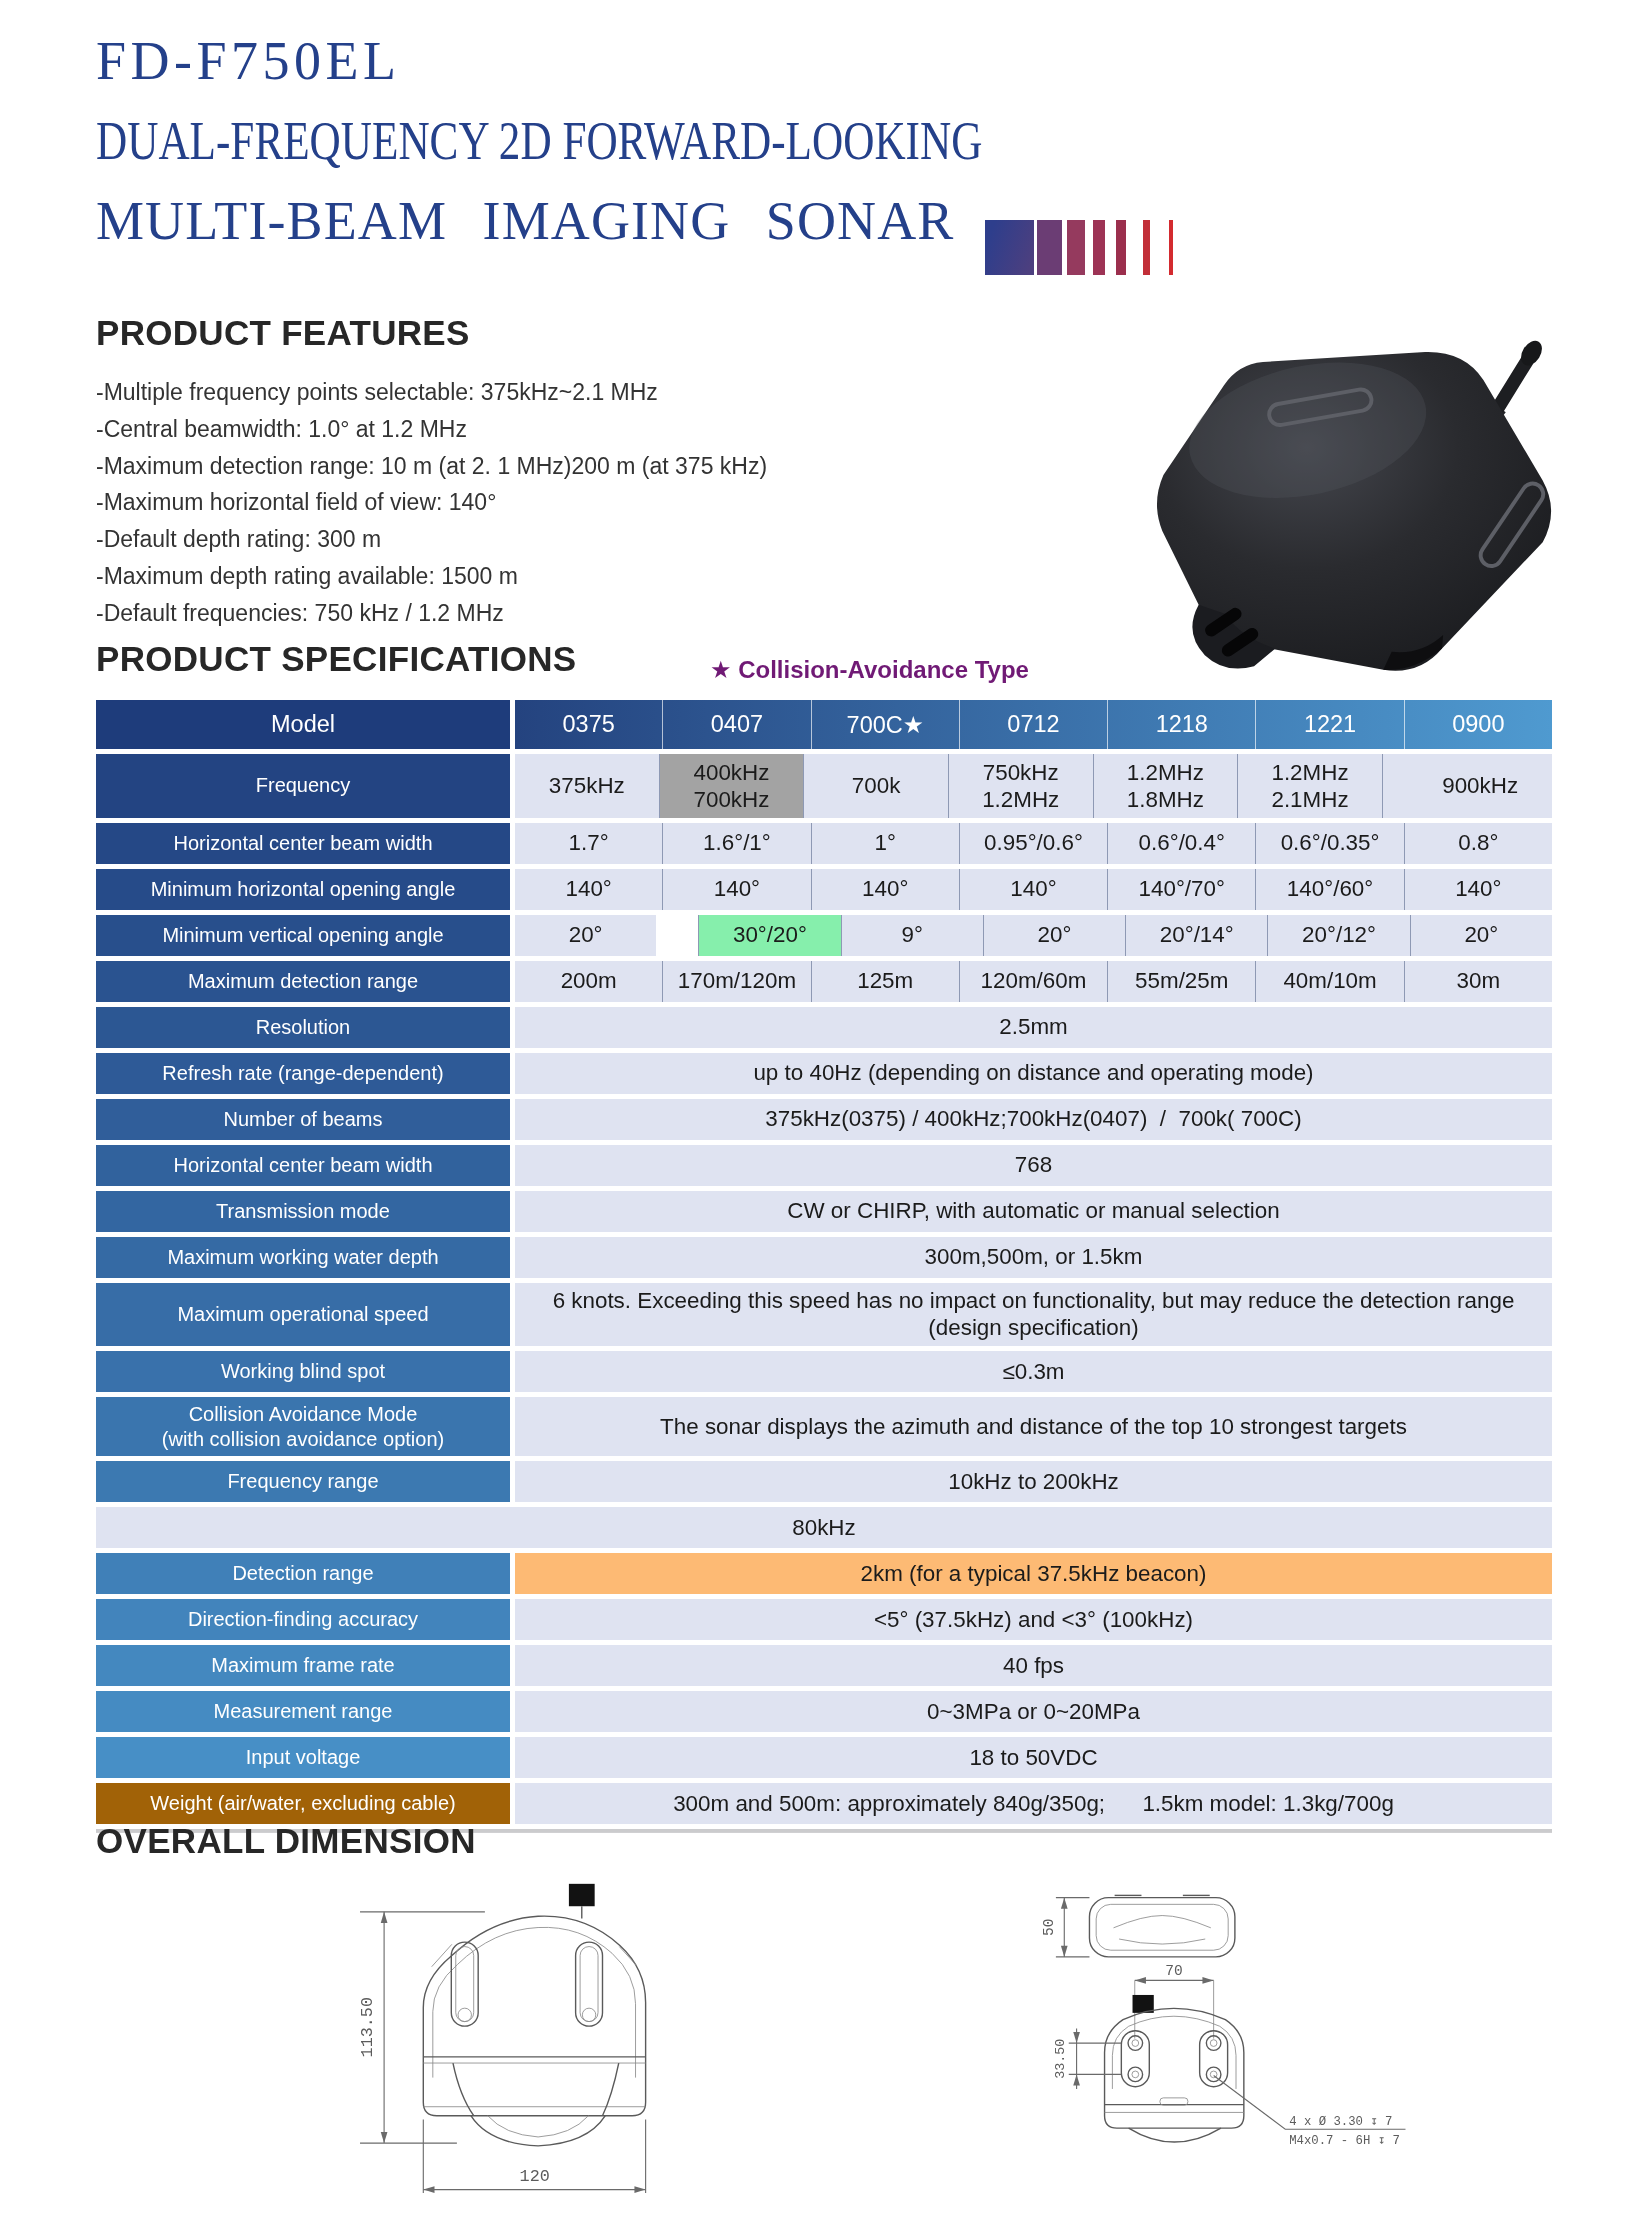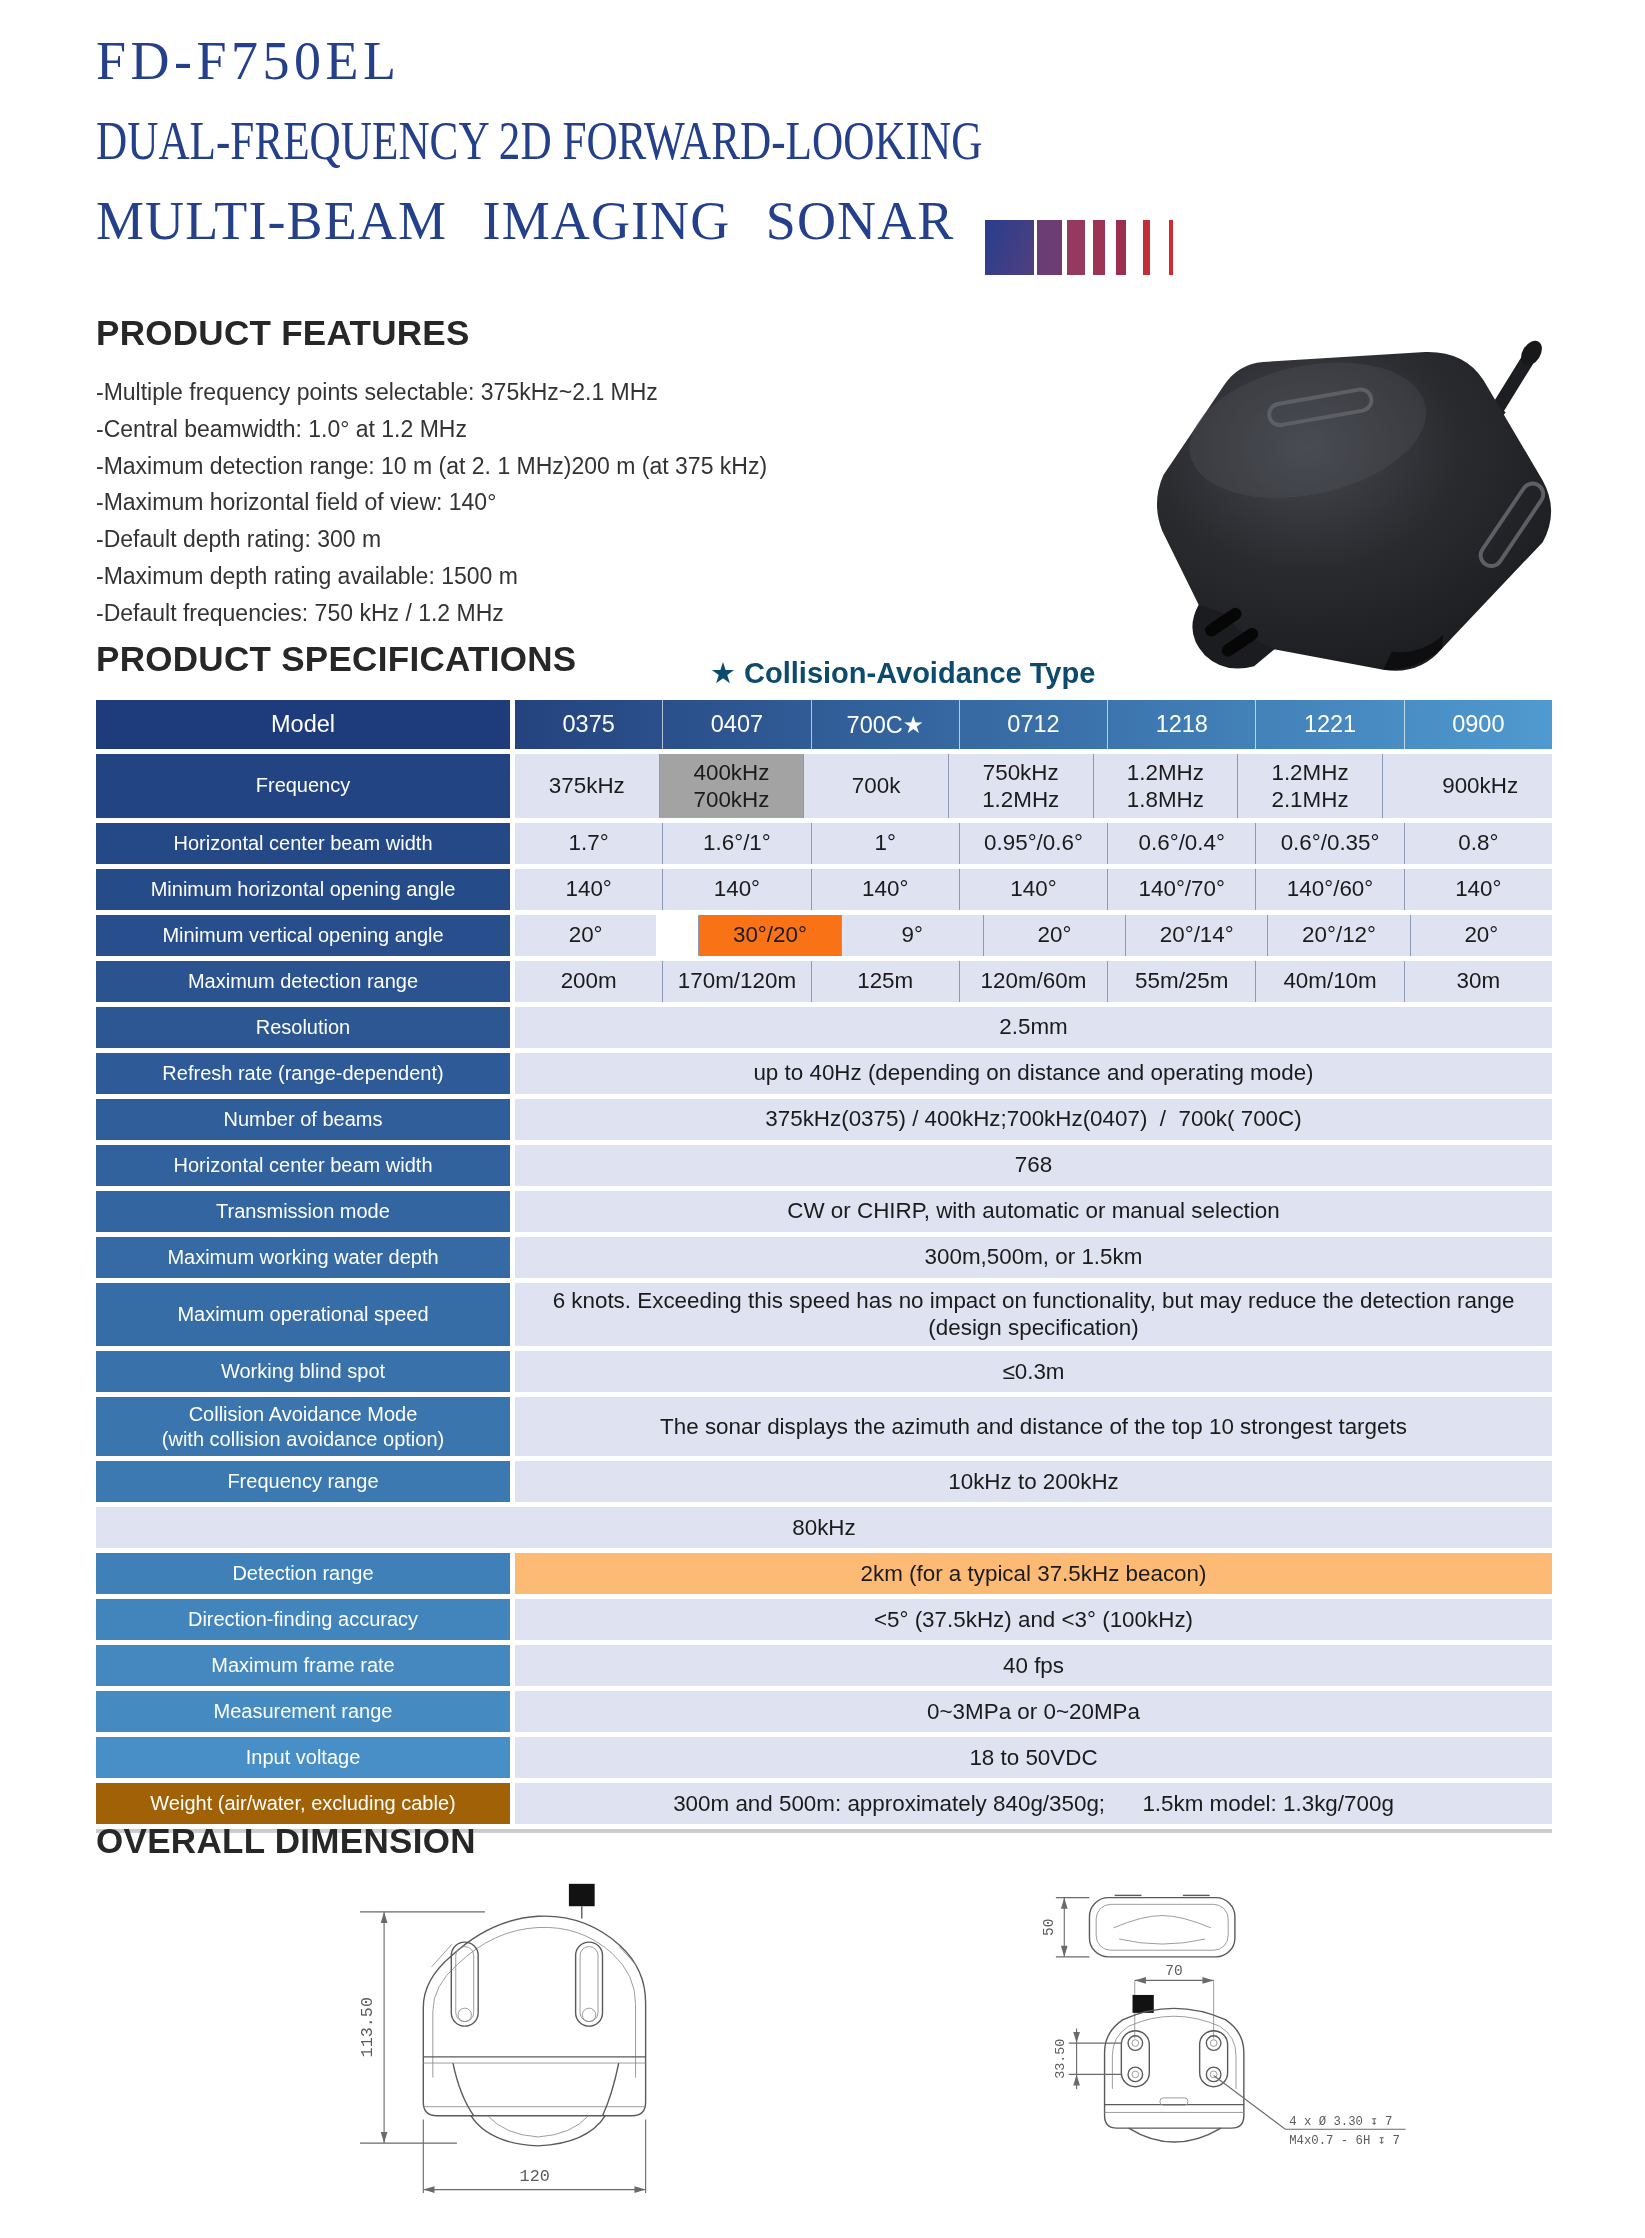--- a/index.html
+++ b/index.html
@@ -16,21 +16,21 @@
   .decor-bars{position:absolute;left:985px;top:220px;display:flex;align-items:flex-start;height:55px;}
   .bar{height:55px;flex:0 0 auto;}
   
   .sec-heading{font-size:35px;font-weight:700;color:#272727;letter-spacing:0.3px;white-space:nowrap;}
   
   .features{position:absolute;left:96px;top:313px;width:975px;}
   .feature-list{margin-top:21px;}
   .feature{font-size:23px;color:#333;line-height:1.60;white-space:nowrap;}
   
   .specs-heading{position:absolute;left:96px;top:639px;}
-  .spec-note{position:absolute;left:710px;top:656px;font-size:29px;font-weight:700;color:#0c4a6e;}
+  .spec-note{position:absolute;left:710px;top:656px;font-size:24px;font-weight:700;color:#701a75;}
   .spec-table{position:absolute;left:96px;top:700px;width:1456px;box-shadow:0 3.9px 0 rgba(140,140,145,.45);}
   .t-row{display:flex;margin-bottom:5px;}
   .t-label{flex:0 0 414px;width:414px;box-sizing:border-box;margin-right:5px;
            color:#fff;font-size:20px;line-height:1.25;display:flex;align-items:center;justify-content:center;
            text-align:center;white-space:pre-line;padding:4.5px 7.8px;min-height:41px;}
   .t-vals{flex:1;display:flex;}
   .t-cell{flex:1;box-sizing:border-box;display:flex;align-items:center;justify-content:center;
           text-align:center;font-size:22.4px;line-height:1.22;color:#1b1b1b;background:#dfe3f1;
           white-space:pre-line;padding:4.5px 4.5px;min-height:41px;border-left:1.1px solid #8e99b4;}
   .t-vals .t-cell:first-child{border-left:none;}
@@ -167,21 +167,21 @@
           <div class="t-cell" style="background: rgb(223, 227, 241);">140°</div>
           <div class="t-cell" style="background: rgb(223, 227, 241);">140°/70°</div>
           <div class="t-cell" style="background: rgb(223, 227, 241);">140°/60°</div>
           <div class="t-cell" style="background: rgb(223, 227, 241);">140°</div>
         </div>
       </div>
       <div class="t-row">
         <div class="t-label" style="background: rgb(40, 79, 140);">Minimum vertical opening angle</div>
         <div class="t-vals">
           <div class="t-cell" style="background: rgb(223, 227, 241);">20°</div>
-          <div class="t-cell" style="background: #f97316; margin-left: 42px;">30°/20°</div>
+          <div class="t-cell" style="background: #86efac; margin-left: 42px;">30°/20°</div>
           <div class="t-cell" style="background: rgb(223, 227, 241);">9°</div>
           <div class="t-cell" style="background: rgb(223, 227, 241);">20°</div>
           <div class="t-cell" style="background: rgb(223, 227, 241);">20°/14°</div>
           <div class="t-cell" style="background: rgb(223, 227, 241);">20°/12°</div>
           <div class="t-cell" style="background: rgb(223, 227, 241);">20°</div>
         </div>
       </div>
       <div class="t-row">
         <div class="t-label" style="background: rgb(42, 83, 144);">Maximum detection range</div>
         <div class="t-vals">

